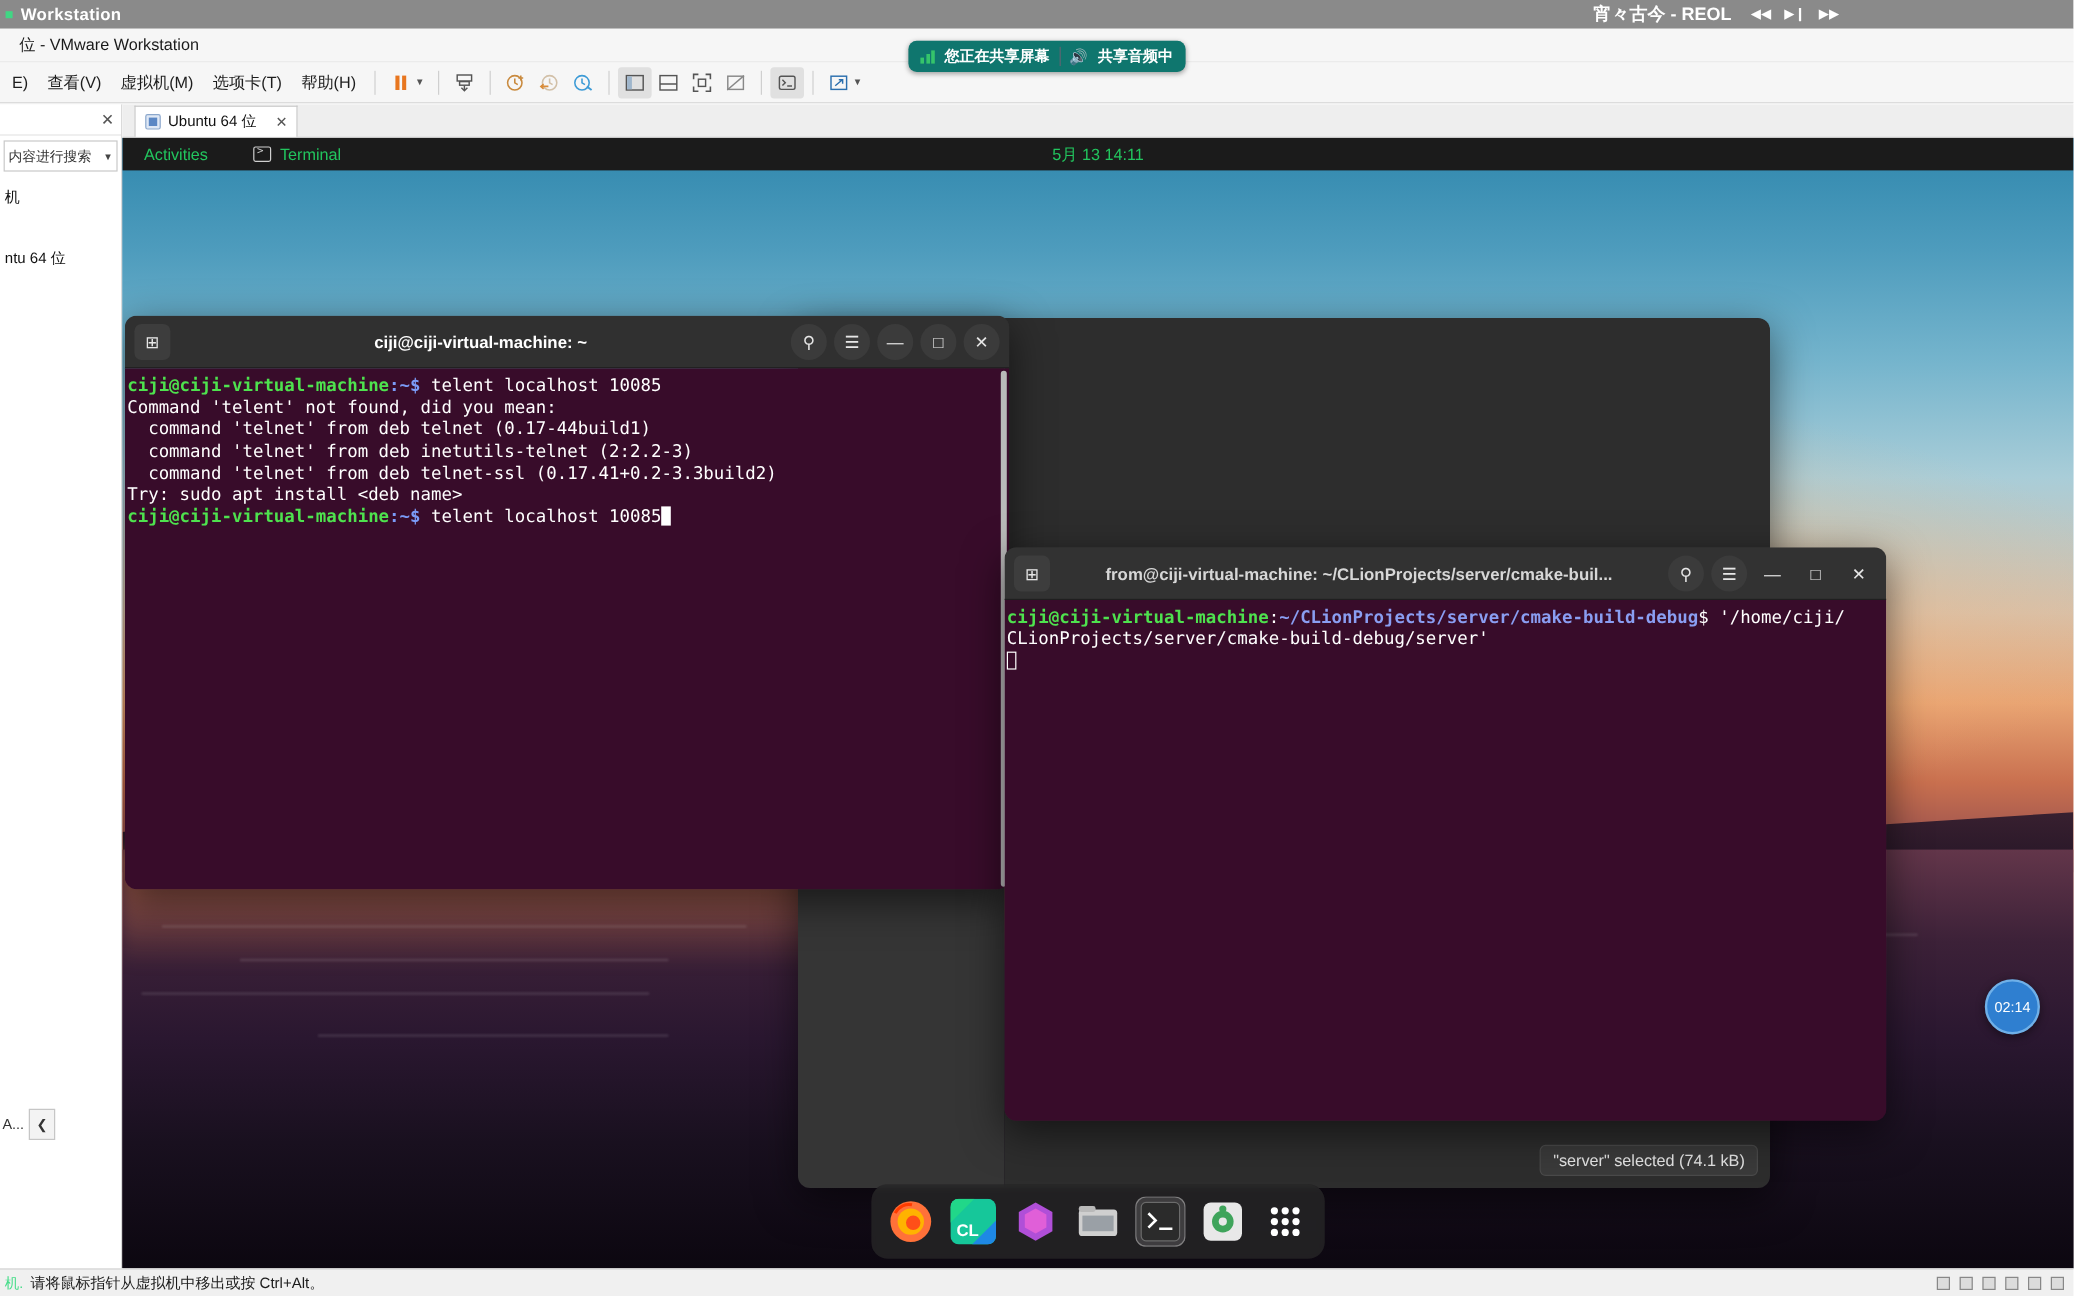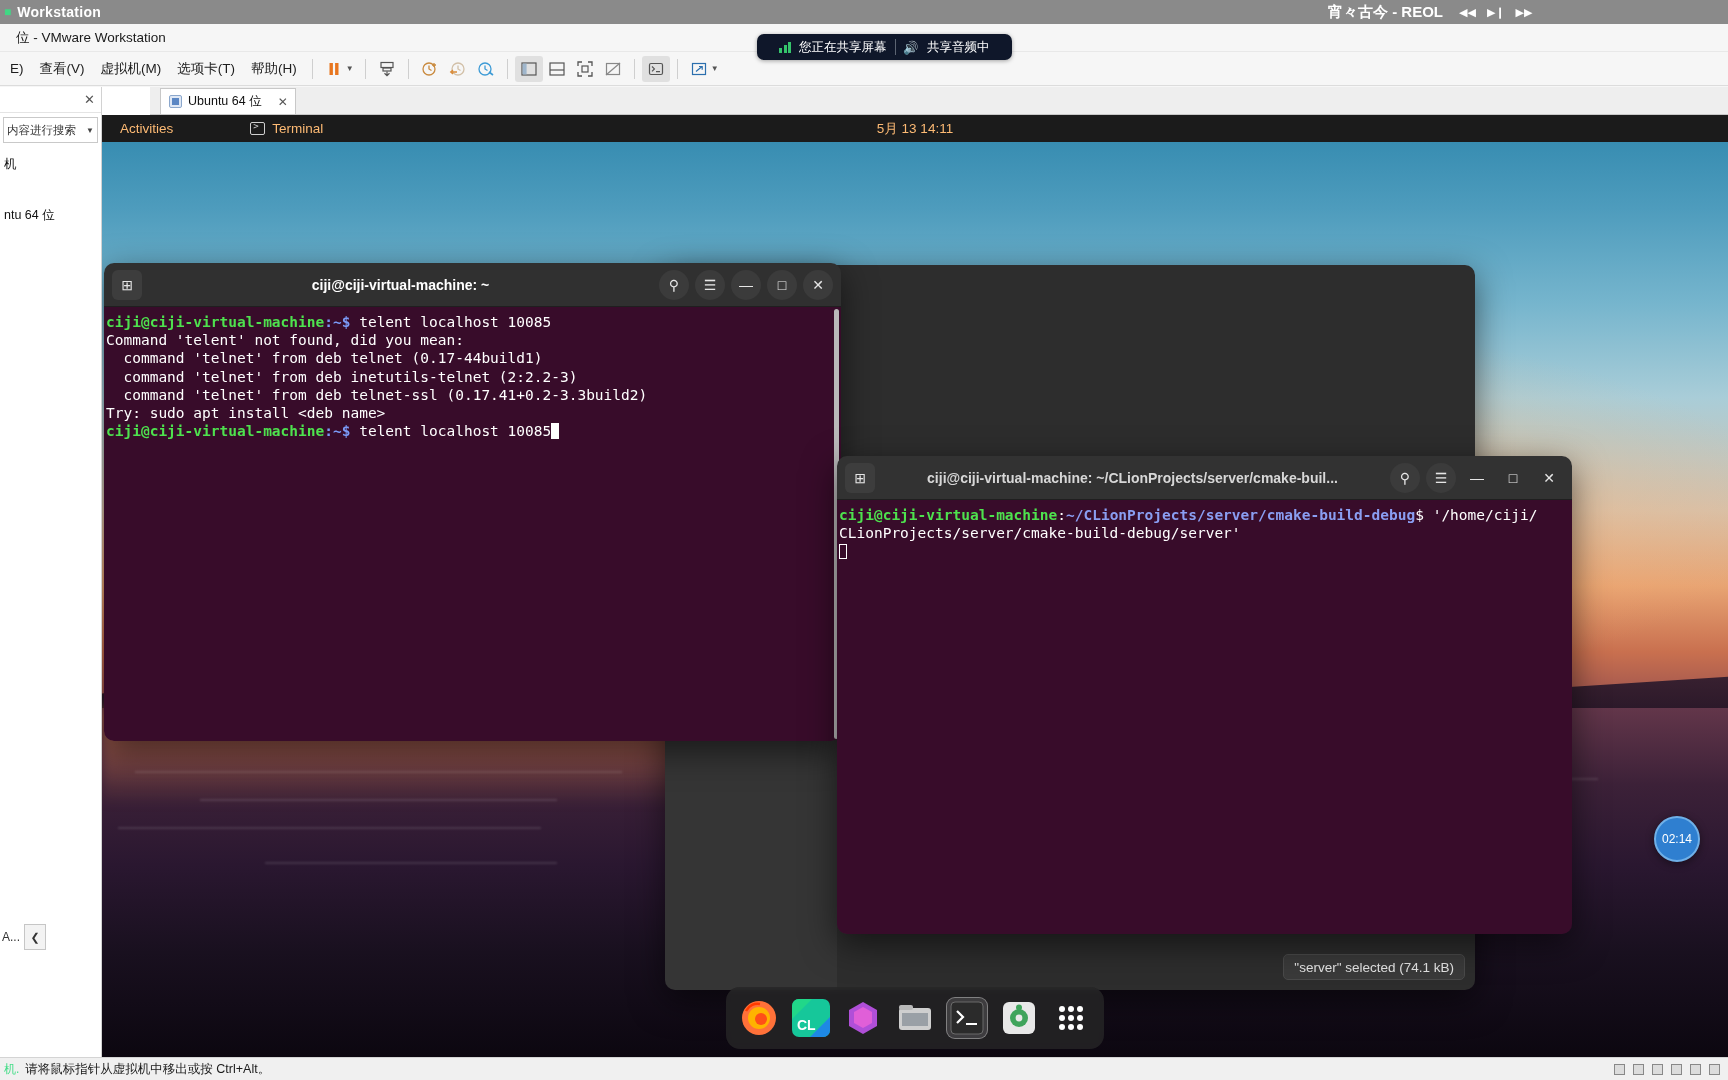--- a/index.html
+++ b/index.html
@@ -82,21 +82,21 @@
     position: absolute; bottom: 106px; left: 0; width: 102px; height: 28px;
     display: flex; align-items: center; gap: 4px; padding-left: 2px;
     font-size: 12px; color: #333;
   }
   .collapse-btn {
     width: 22px; height: 26px; border: 1px solid #c6c6c6; background: #f3f3f3;
     display: flex; align-items: center; justify-content: center; font-size: 11px; color: #333;
   }
 
   
-  #vm-main { flex: 1; position: relative; background: #ffffff; padding-left: 48px; }
+  #vm-main { flex: 1; position: relative; background: #ffffff; }
   #vm-tabstrip {
     height: 28px; background: #eeeeee; border-bottom: 1px solid #c8c8c8;
     display: flex; align-items: flex-end; padding-left: 10px;
   }
   .vm-tab {
     height: 26px; background: #ffffff; border: 1px solid #c8c8c8; border-bottom: none;
     display: flex; align-items: center; gap: 6px; padding: 0 7px 0 8px;
     font-size: 12.5px; color: #111;
   }
   .vm-tab .tabicon {
@@ -140,22 +140,22 @@
     background: linear-gradient(180deg, rgba(255,150,80,.55), rgba(255,120,60,0));
     filter: blur(6px);
   }
   #guest .streak {
     position: absolute; background: rgba(255,255,255,.12); height: 2px; filter: blur(1px);
   }
 
   
   #gnome-topbar {
     position: absolute; top: 0; left: 0; width: 1626px; height: 27px;
-    background: #1b1b1b; color: #fdba74; display: flex; align-items: center;
-    font-size: 13.5px; padding: 0 10px; gap: 39px;
+    background: #1b1b1b; color: #22c55e; display: flex; align-items: center;
+    font-size: 13.5px; padding: 0 10px;
   }
   #gnome-topbar .activities { padding: 0 8px; }
   #gnome-topbar .appname { display: flex; align-items: center; gap: 7px; margin-left: 30px; }
   #gnome-topbar .clock {
     position: absolute; left: 0; right: 0; text-align: center; font-size: 13.5px; font-weight: 400;
     pointer-events: none;
   }
   .term-mini-icon {
     width: 15px; height: 13px; border: 1.4px solid #cfcfcf; border-radius: 2px;
     position: relative; display: inline-block;
@@ -243,23 +243,24 @@
     background: #f0f0f0; border-top: 1px solid #d4d4d4;
     display: flex; align-items: center; font-size: 12.5px; color: #1b1b1b;
     padding-left: 4px; gap: 6px;
   }
   #vm-statusbar .stbar-icons { margin-left: auto; display: flex; align-items: center; gap: 8px; padding-right: 8px; }
   .sb-sq { width: 11px; height: 11px; border: 1px solid #888; background: #dcdcdc; }
 
   
   #share-pill {
     position: absolute; left: 757px; top: 34px; height: 26px;
-    background: #0f172a; border-radius: 7px; display: flex; align-items: center;
-    color: #ffffff; font-size: 12.5px; padding: 0 22px; gap: 8px; z-index: 50;
+    background: #0f766e; border-radius: 7px; display: flex; align-items: center;
+    color: #ffffff; font-size: 12.5px; padding: 0 10px; gap: 8px; z-index: 50;
     box-shadow: 0 1px 4px rgba(0,0,0,.35);
+    font-weight: bold;
   }
   #share-pill .divider { width: 1px; height: 16px; background: #5c6472; }
   .bars { display: inline-flex; align-items: flex-end; gap: 1.5px; height: 12px; }
   .bars i { width: 3px; background: #35c46b; display: block; }
 </style>
 </head>
 <body>
 
 <div id="mac-menubar">
   <div class="mb-left">
@@ -469,21 +470,21 @@
 <span>  command 'telnet' from deb telnet-ssl (0.17.41+0.2-3.3build2)</span>
 <span>Try: sudo apt install &lt;deb name&gt;</span>
 <span class="user">ciji@ciji-virtual-machine</span><span class="path">:~$ </span><span>telent localhost 10085</span><span class="cursor-block"></span>
             <div class="tscroll" style="height:430px"></div>
           </div>
         </div>
 
         <div class="gwin" id="term2" style="left:735px;top:341px;width:735px;height:478px;">
           <div class="ghead inactive">
             <span class="hbtn">⊞</span>
-            <span class="gtitle dim">ciji@ciji-virtual-machine: ~/CLionProjects/server/cmake-buil...</span>
+            <span class="gtitle dim">from@ciji-virtual-machine: ~/CLionProjects/server/cmake-buil...</span>
             <span class="hbtn round">⚲</span>
             <span class="hbtn round">☰</span>
             <span class="hbtn flat">—</span>
             <span class="hbtn flat">□</span>
             <span class="hbtn flat">✕</span>
           </div>
           <div class="tbody"><span class="user">ciji@ciji-virtual-machine</span><span class="colon">:</span><span class="path2">~/CLionProjects/server/cmake-build-debug</span><span>$ '/home/ciji/</span>
 <span>CLionProjects/server/cmake-build-debug/server'</span>
 <span class="cursor-hollow"></span></div>
         </div>

